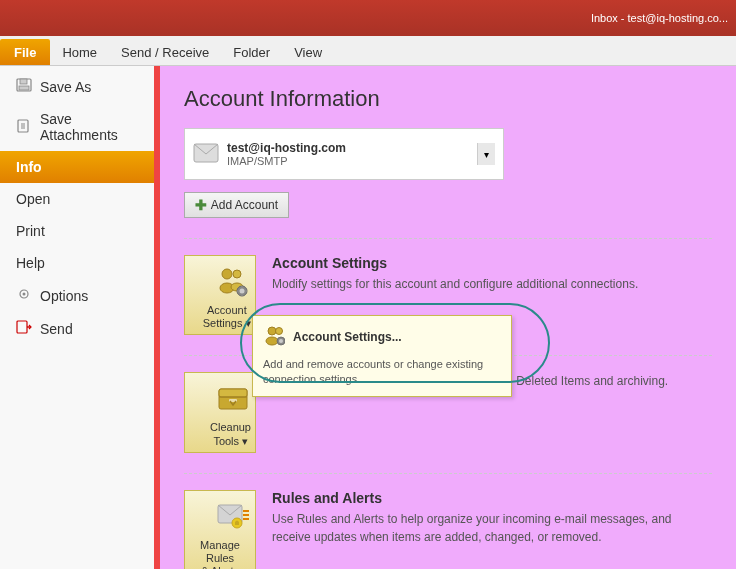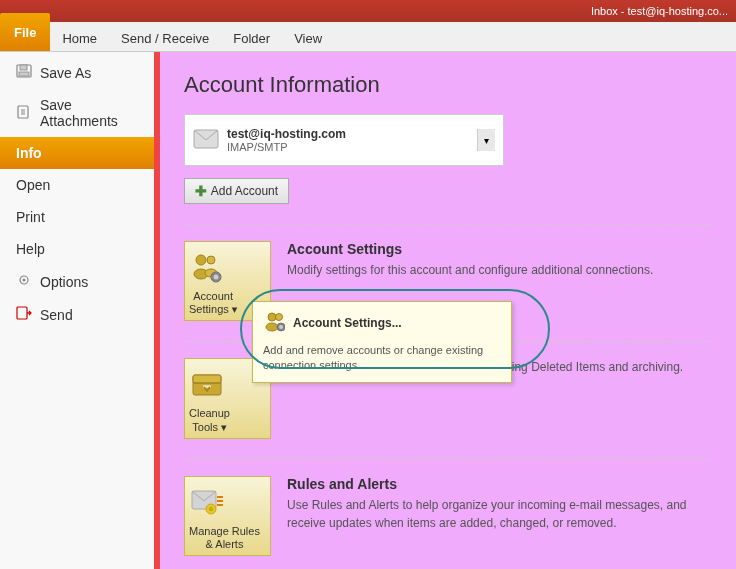--- a/index.html
+++ b/index.html
@@ -1,21 +1,21 @@
 <!DOCTYPE html>
 <html><head>
   <meta charset="utf-8">
   <style>
     * { margin: 0; padding: 0; box-sizing: border-box; }
     body { width: 736px; height: 569px; font-family: 'Segoe UI', Arial, sans-serif; font-size: 13px; background: #f0f0f0; overflow: hidden; position: relative; }
 
     
     .title-bar {
       background: linear-gradient(to bottom, #c0392b, #a93226);
-      height: 22px;
+      height: 36px;
       display: flex;
       align-items: center;
       justify-content: flex-end;
       padding-right: 8px;
     }
     .title-bar-text {
       color: white;
       font-size: 11px;
     }
 
@@ -27,21 +27,21 @@
       height: 30px;
       padding-left: 0;
       border-bottom: 1px solid #ccc;
     }
     .file-tab {
       background: linear-gradient(to bottom, #f0a500, #e08000);
       color: white;
       font-weight: bold;
       font-size: 13px;
       padding: 4px 14px 4px 14px;
-      height: 38px;
+      height: 26px;
       display: flex;
       align-items: center;
       cursor: pointer;
       border-radius: 2px 2px 0 0;
     }
     .ribbon-tab {
       padding: 4px 12px;
       font-size: 13px;
       color: #333;
       cursor: pointer;
@@ -150,27 +150,27 @@
 
     
     .tool-section {
       display: flex;
       align-items: flex-start;
       gap: 16px;
       margin-bottom: 20px;
       position: relative;
     }
     .tool-icon-box {
-      width: 87px;
+      width: 72px;
       min-height: 80px;
       background: linear-gradient(to bottom, #f8f4d8, #e8d88a);
       border: 1px solid #c8b850;
       display: flex;
       flex-direction: column;
-      align-items: flex-start;
+      align-items: flex-end;
       justify-content: center;
       cursor: pointer;
       padding: 8px 4px 4px 4px;
       gap: 4px;
       flex-shrink: 0;
     }
     .tool-icon-img {
       width: 36px;
       height: 36px;
       display: flex;

